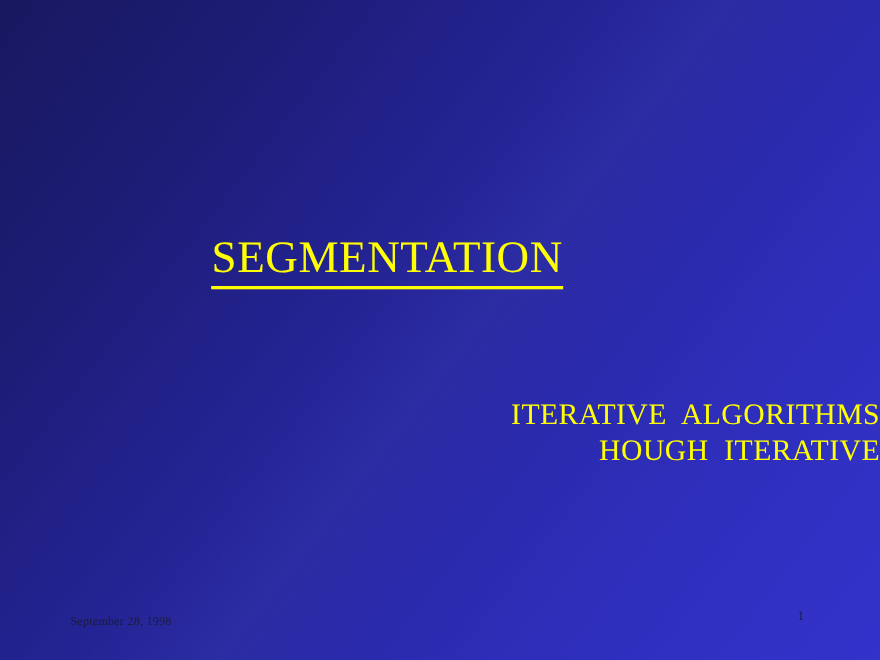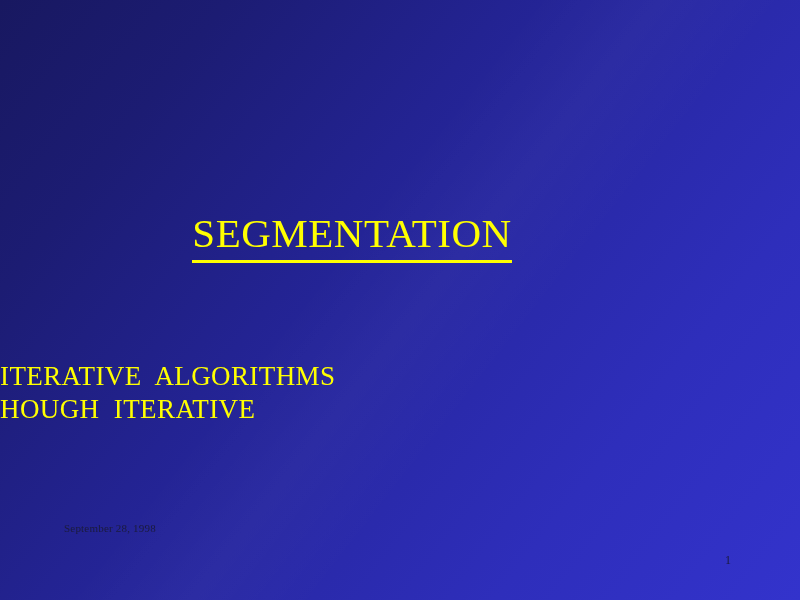--- a/index.html
+++ b/index.html
@@ -56,36 +56,36 @@
     border-bottom: 3px solid #ffff00;
     padding-bottom: 3px;
     white-space: nowrap;
   }
 
   #subtitle-block {
     position: absolute;
     top: 360px;
     left: 0;
     width: 800px;
-    text-align: left;
+    text-align: right;
     color: #ffff00;
     font-size: 27px;
     line-height: 33px;
     letter-spacing: 0.4px;
   }
 
   .subtitle-line {
     display: block;
     white-space: pre;
   }
 
   #footer-date {
     position: absolute;
     left: 64px;
-    top: 521px;
+    top: 558px;
     color: #1b1b3c;
     font-size: 11px;
     line-height: 14px;
     letter-spacing: 0.2px;
     white-space: nowrap;
   }
 
   #footer-pagenum {
     position: absolute;
     left: 700px;

